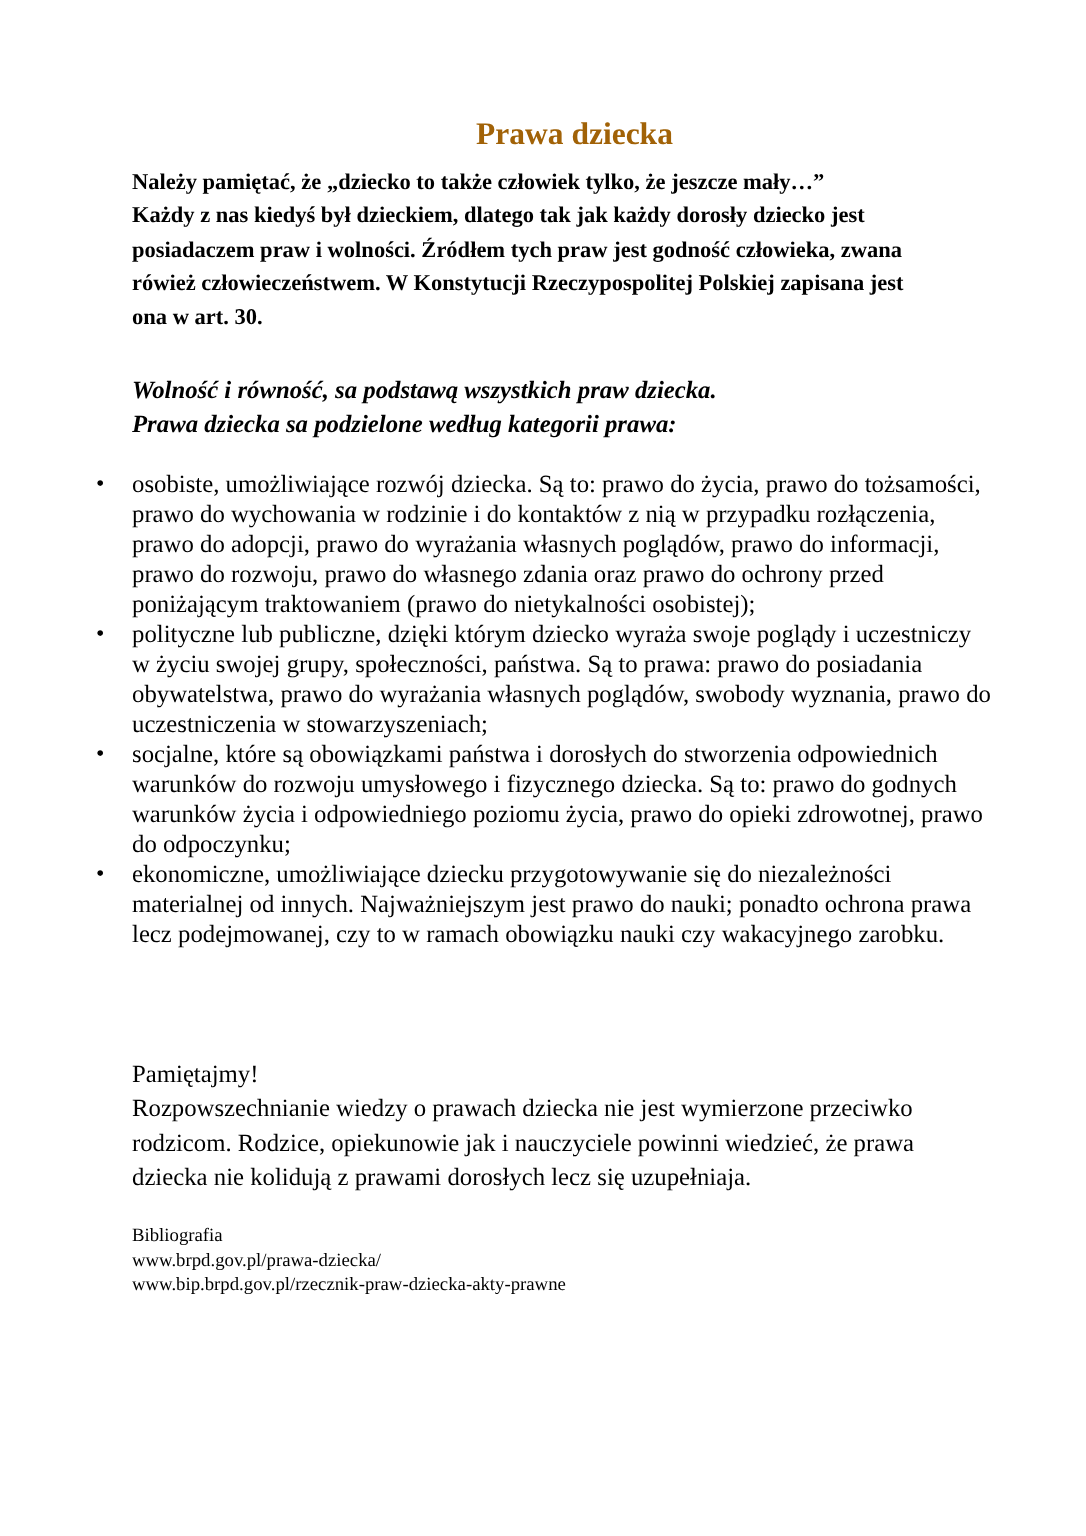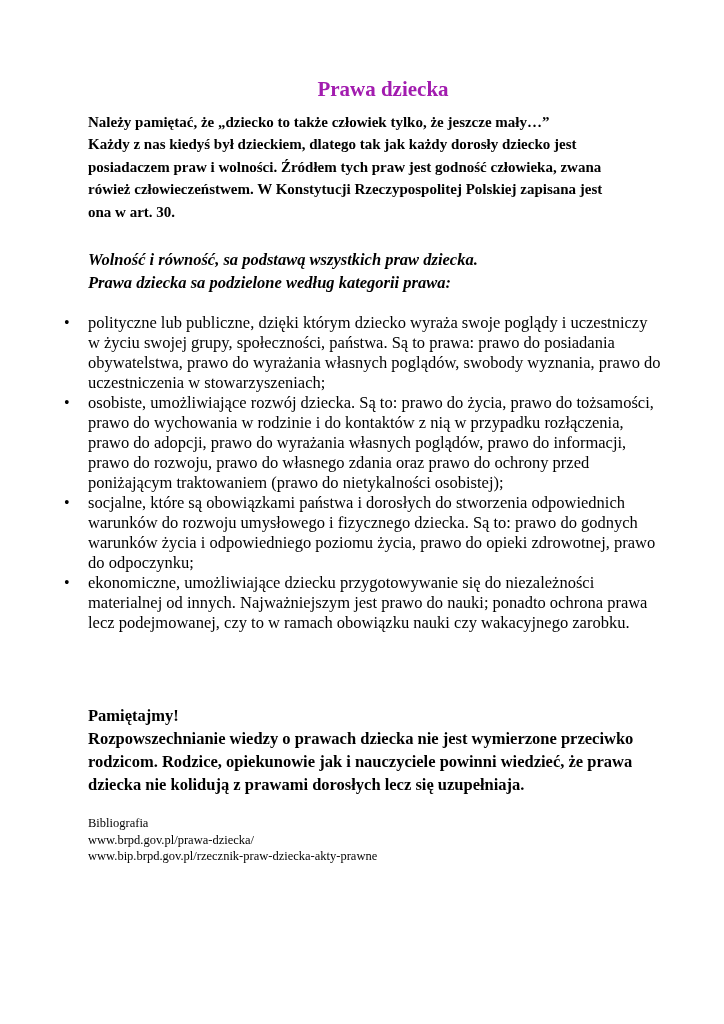--- a/index.html
+++ b/index.html
@@ -18,21 +18,21 @@
   }
   .doc-title {
     position: absolute;
     top: 63px;
     left: 88px;
     width: 590px;
     text-align: center;
     font-size: 21px;
     line-height: 25px;
     font-weight: bold;
-    color: #a21caf;
+    color: #a16207;
     white-space: pre;
   }
   .intro {
     position: absolute;
     top: 111px;
     left: 88px;
     font-size: 15px;
     font-weight: bold;
     line-height: 22.4px;
     white-space: pre;
@@ -68,21 +68,21 @@
     position: absolute;
     left: -24px;
     top: 0;
     font-size: 16px;
   }
   .reminder {
     position: absolute;
     top: 704px;
     left: 88px;
     font-size: 16.5px;
-    font-weight: bold;
+    font-weight: normal;
     line-height: 23px;
     white-space: pre;
   }
   .bibliography {
     position: absolute;
     top: 815px;
     left: 88px;
     font-size: 12.5px;
     line-height: 16.5px;
     white-space: pre;
@@ -98,29 +98,29 @@
   <div class="intro">Należy pamiętać, że „dziecko to także człowiek tylko, że jeszcze mały…”
 Każdy z nas kiedyś był dzieckiem, dlatego tak jak każdy dorosły dziecko jest
 posiadaczem praw i wolności. Źródłem tych praw jest godność człowieka, zwana
 rówież człowieczeństwem. W Konstytucji Rzeczypospolitej Polskiej zapisana jest
 ona w art. 30.</div>
 
   <div class="principles">Wolność i równość, sa podstawą wszystkich praw dziecka.
 Prawa dziecka sa podzielone według kategorii prawa:</div>
 
   <ul class="rights-list">
-    <li>polityczne lub publiczne, dzięki którym dziecko wyraża swoje poglądy i uczestniczy
-w życiu swojej grupy, społeczności, państwa. Są to prawa: prawo do posiadania
-obywatelstwa, prawo do wyrażania własnych poglądów, swobody wyznania, prawo do
-uczestniczenia w stowarzyszeniach;</li>
     <li>osobiste, umożliwiające rozwój dziecka. Są to: prawo do życia, prawo do tożsamości,
 prawo do wychowania w rodzinie i do kontaktów z nią w przypadku rozłączenia,
 prawo do adopcji, prawo do wyrażania własnych poglądów, prawo do informacji,
 prawo do rozwoju, prawo do własnego zdania oraz prawo do ochrony przed
 poniżającym traktowaniem (prawo do nietykalności osobistej);</li>
+    <li>polityczne lub publiczne, dzięki którym dziecko wyraża swoje poglądy i uczestniczy
+w życiu swojej grupy, społeczności, państwa. Są to prawa: prawo do posiadania
+obywatelstwa, prawo do wyrażania własnych poglądów, swobody wyznania, prawo do
+uczestniczenia w stowarzyszeniach;</li>
     <li>socjalne, które są obowiązkami państwa i dorosłych do stworzenia odpowiednich
 warunków do rozwoju umysłowego i fizycznego dziecka. Są to: prawo do godnych
 warunków życia i odpowiedniego poziomu życia, prawo do opieki zdrowotnej, prawo
 do odpoczynku;</li>
     <li>ekonomiczne, umożliwiające dziecku przygotowywanie się do niezależności
 materialnej od innych. Najważniejszym jest prawo do nauki; ponadto ochrona prawa
 lecz podejmowanej, czy to w ramach obowiązku nauki czy wakacyjnego zarobku.</li>
   </ul>
 
   <div class="reminder">Pamiętajmy!

